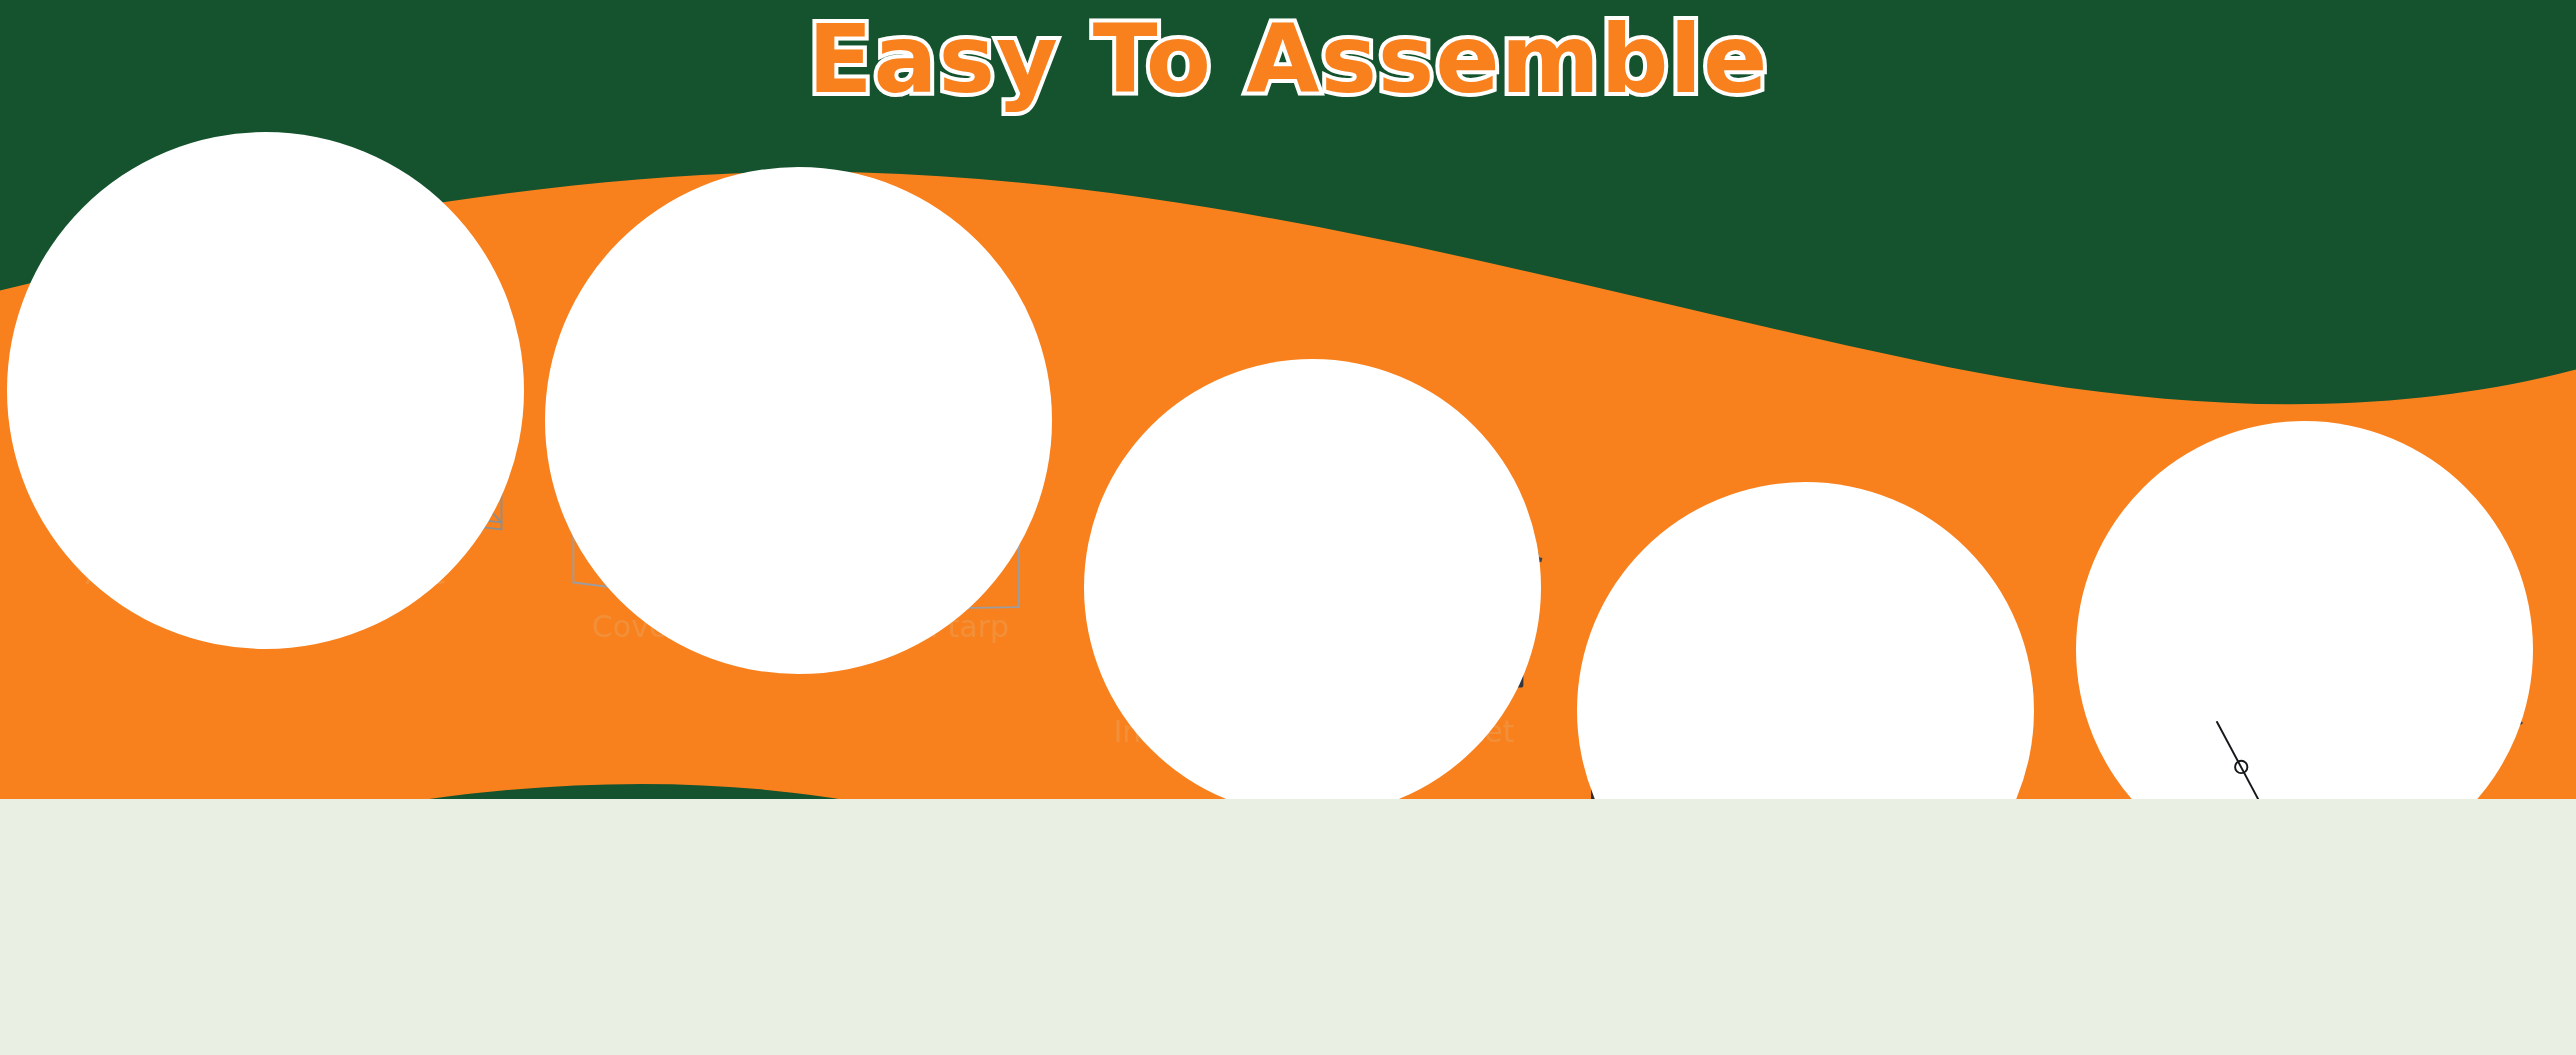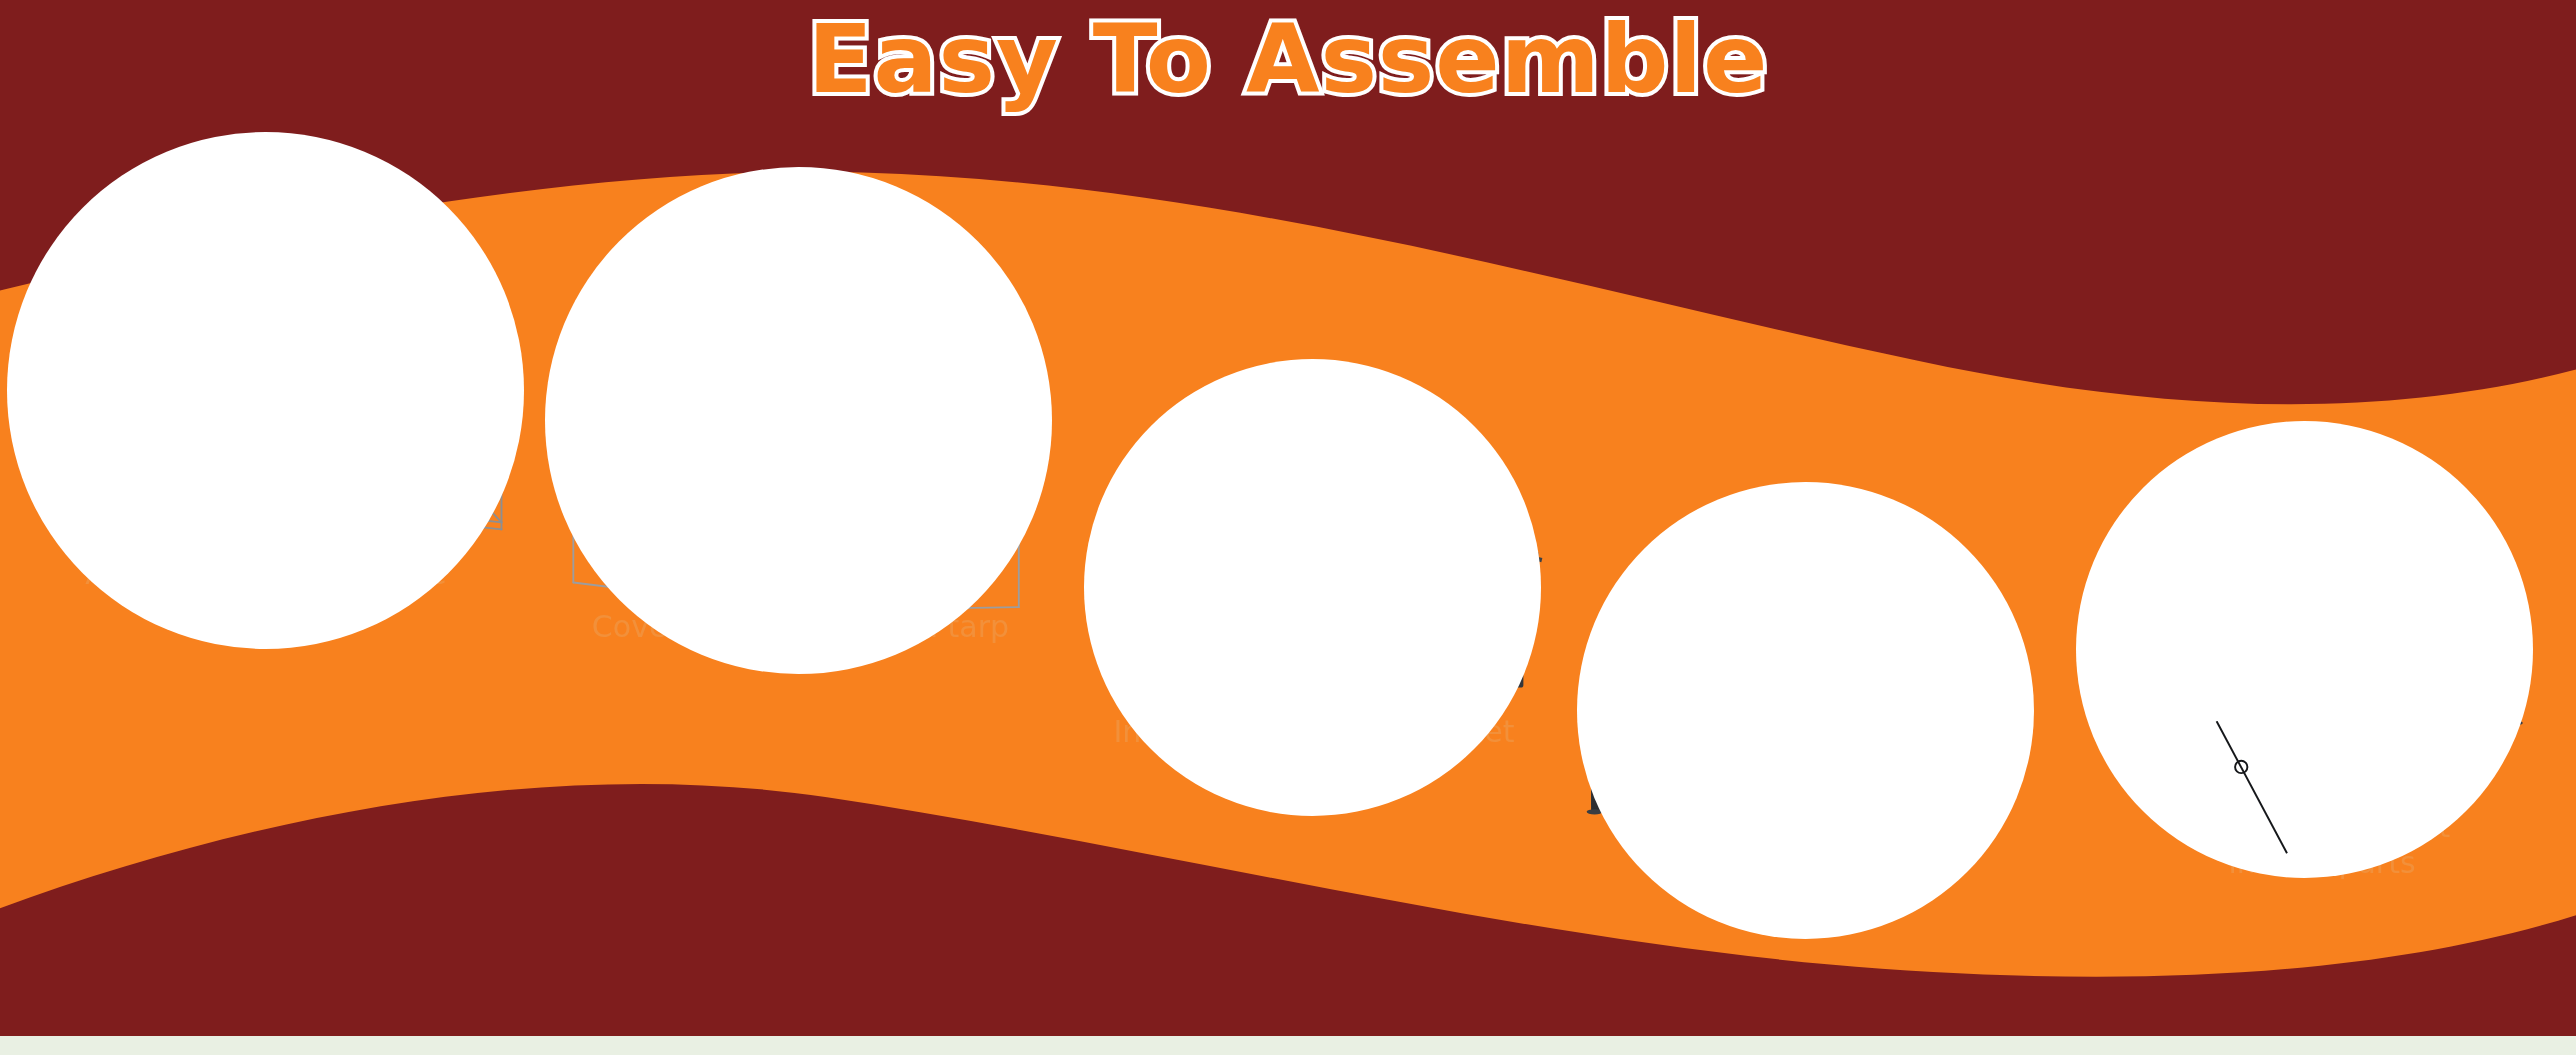--- a/index.html
+++ b/index.html
@@ -10,22 +10,22 @@
     width: 2576px;
     height: 1056px;
     overflow: hidden;
     font-family: "Liberation Sans", sans-serif;
     background: #e9f0e3;
   }
 
   #stage {
     position: relative;
     width: 2576px;
-    height: 1036px;
-    background: #7f1d1d;
+    height: 799px;
+    background: #14532d;
     overflow: hidden;
   }
 
   
   #wave-layer {
     position: absolute;
     left: 0; top: 0;
     width: 2576px;
     height: 1056px;
   }

